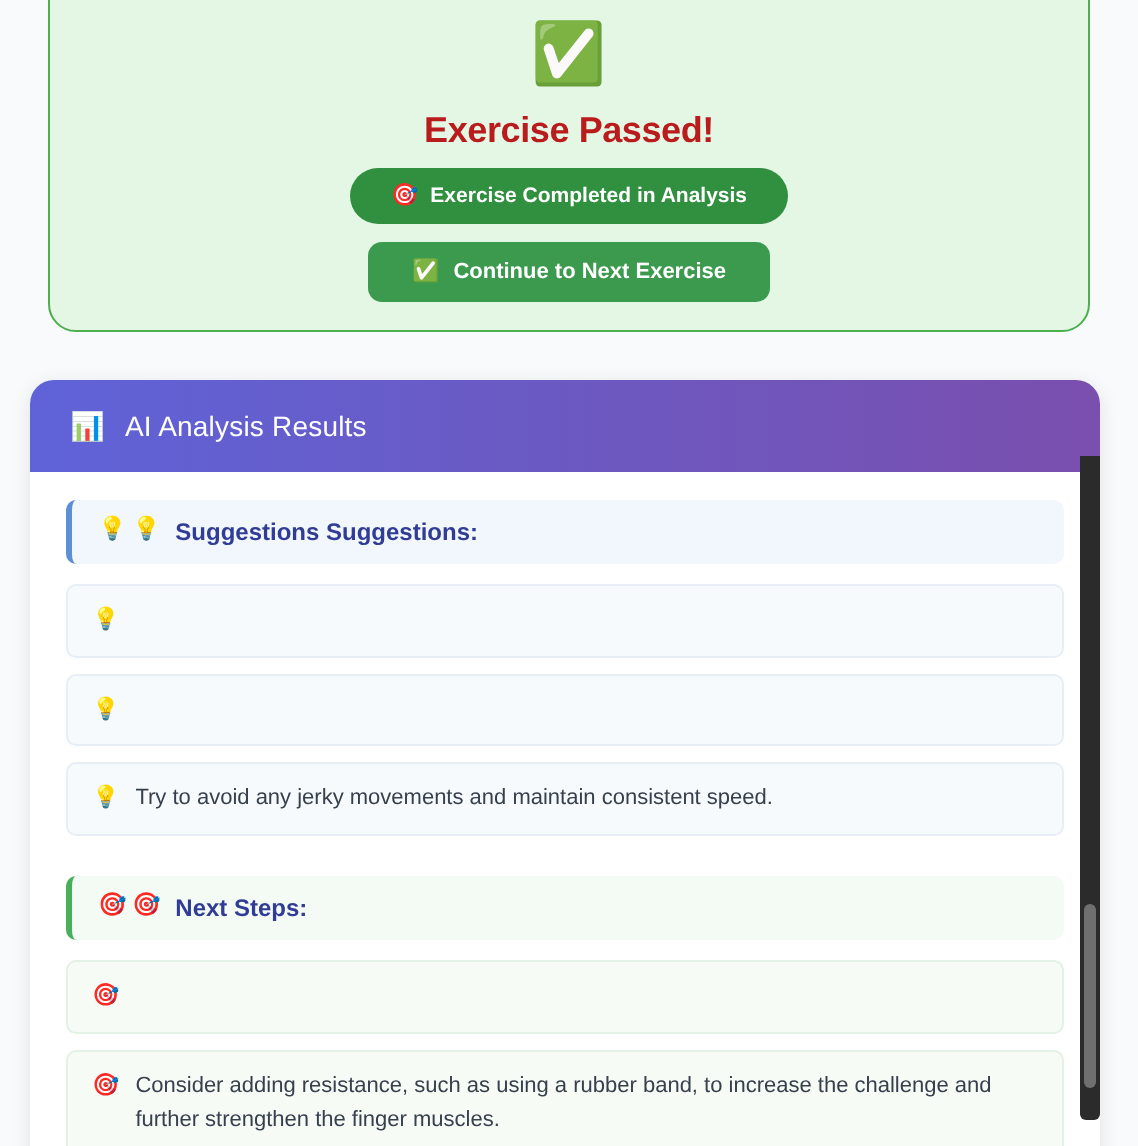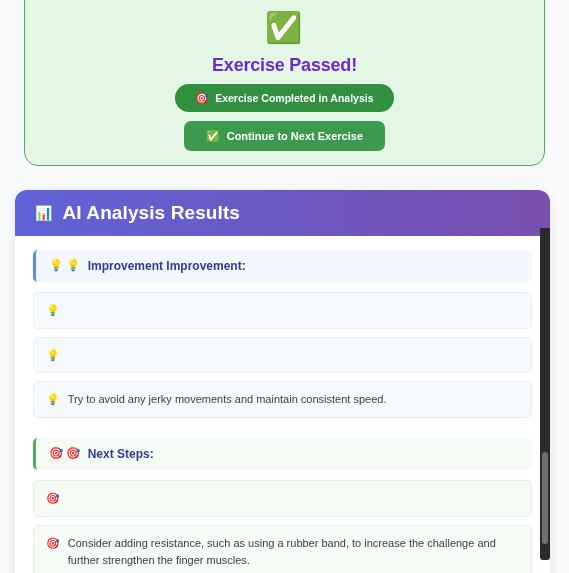--- a/index.html
+++ b/index.html
@@ -34,21 +34,21 @@
   }
   .pass-emoji {
     font-size: 30px;
     line-height: 1;
     margin-bottom: 12px;
     user-select: none;
   }
   .pass-title {
     font-size: 18px;
     font-weight: bold;
-    color: #6d28d9;
+    color: #b91c1c;
     margin: 0 0 8px 0;
     letter-spacing: -0.2px;
   }
   .pass-sub {
     font-size: 12.5px;
     color: #2b6b39;
     margin: 0 0 11px 0;
   }
   .btn-routine {
     background: #31903f;
@@ -103,22 +103,22 @@
     box-sizing: border-box;
   }
   .ai-header-icon {
     font-size: 14px;
     line-height: 1;
     margin-right: 10px;
     user-select: none;
   }
   .ai-header-title {
     color: #ffffff;
-    font-size: 19px;
-    font-weight: bold;
+    font-size: 14px;
+    font-weight: normal;
     letter-spacing: 0.1px;
   }
   .ai-body {
     padding: 14px 18px 18px 18px;
     background: #ffffff;
   }
 
   .section-head {
     border-radius: 5px;
     padding: 9px 12px 9px 13px;
@@ -213,21 +213,21 @@
   <div class="ai-header">
     <span class="ai-header-icon">📊</span>
     <span class="ai-header-title">AI Analysis Results</span>
   </div>
 
   <div class="ai-body">
 
     <div class="section-head blue">
       <span class="head-emoji">💡</span>
       <span class="head-emoji">💡</span>
-      <span class="head-text">Improvement Improvement:</span>
+      <span class="head-text">Suggestions Suggestions:</span>
     </div>
 
     <div class="item blue">
       <span class="item-emoji">💡</span>
     </div>
     <div class="item blue">
       <span class="item-emoji">💡</span>
     </div>
     <div class="item blue">
       <span class="item-emoji">💡</span>

